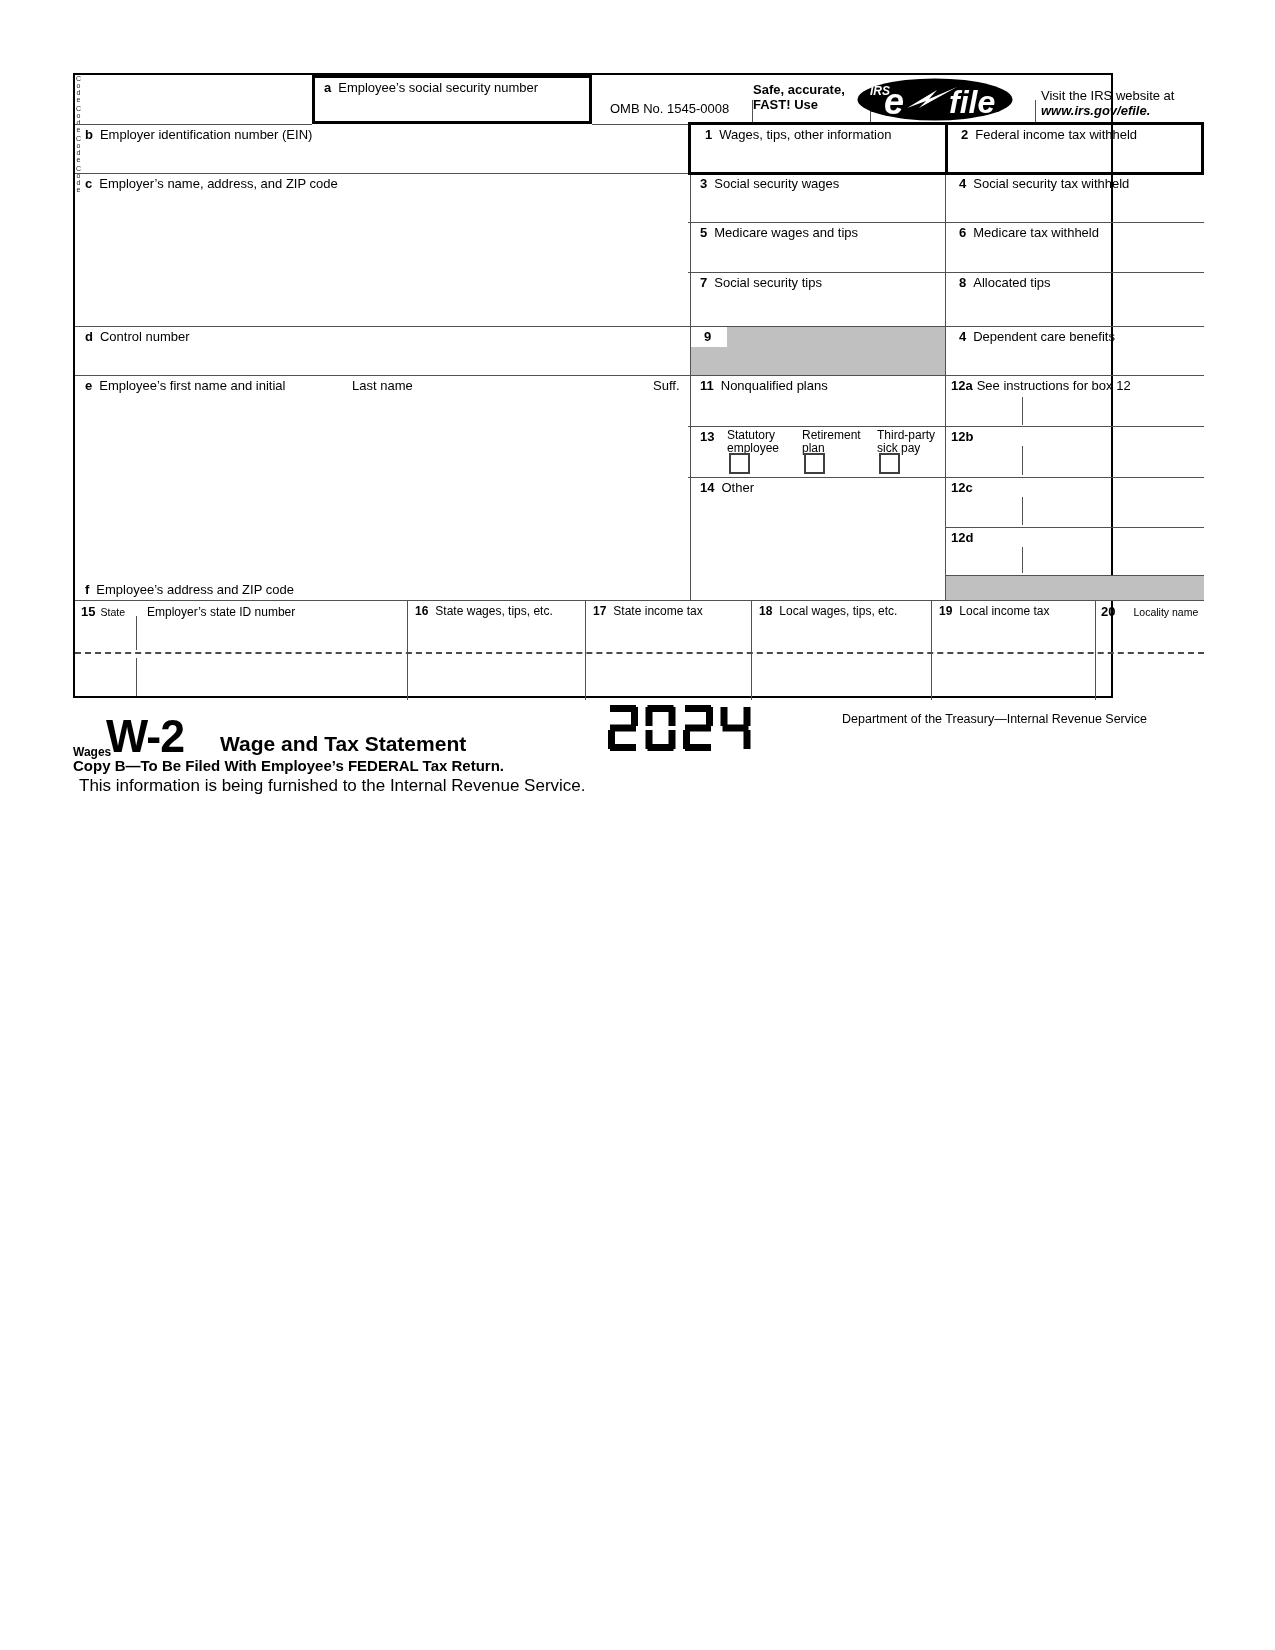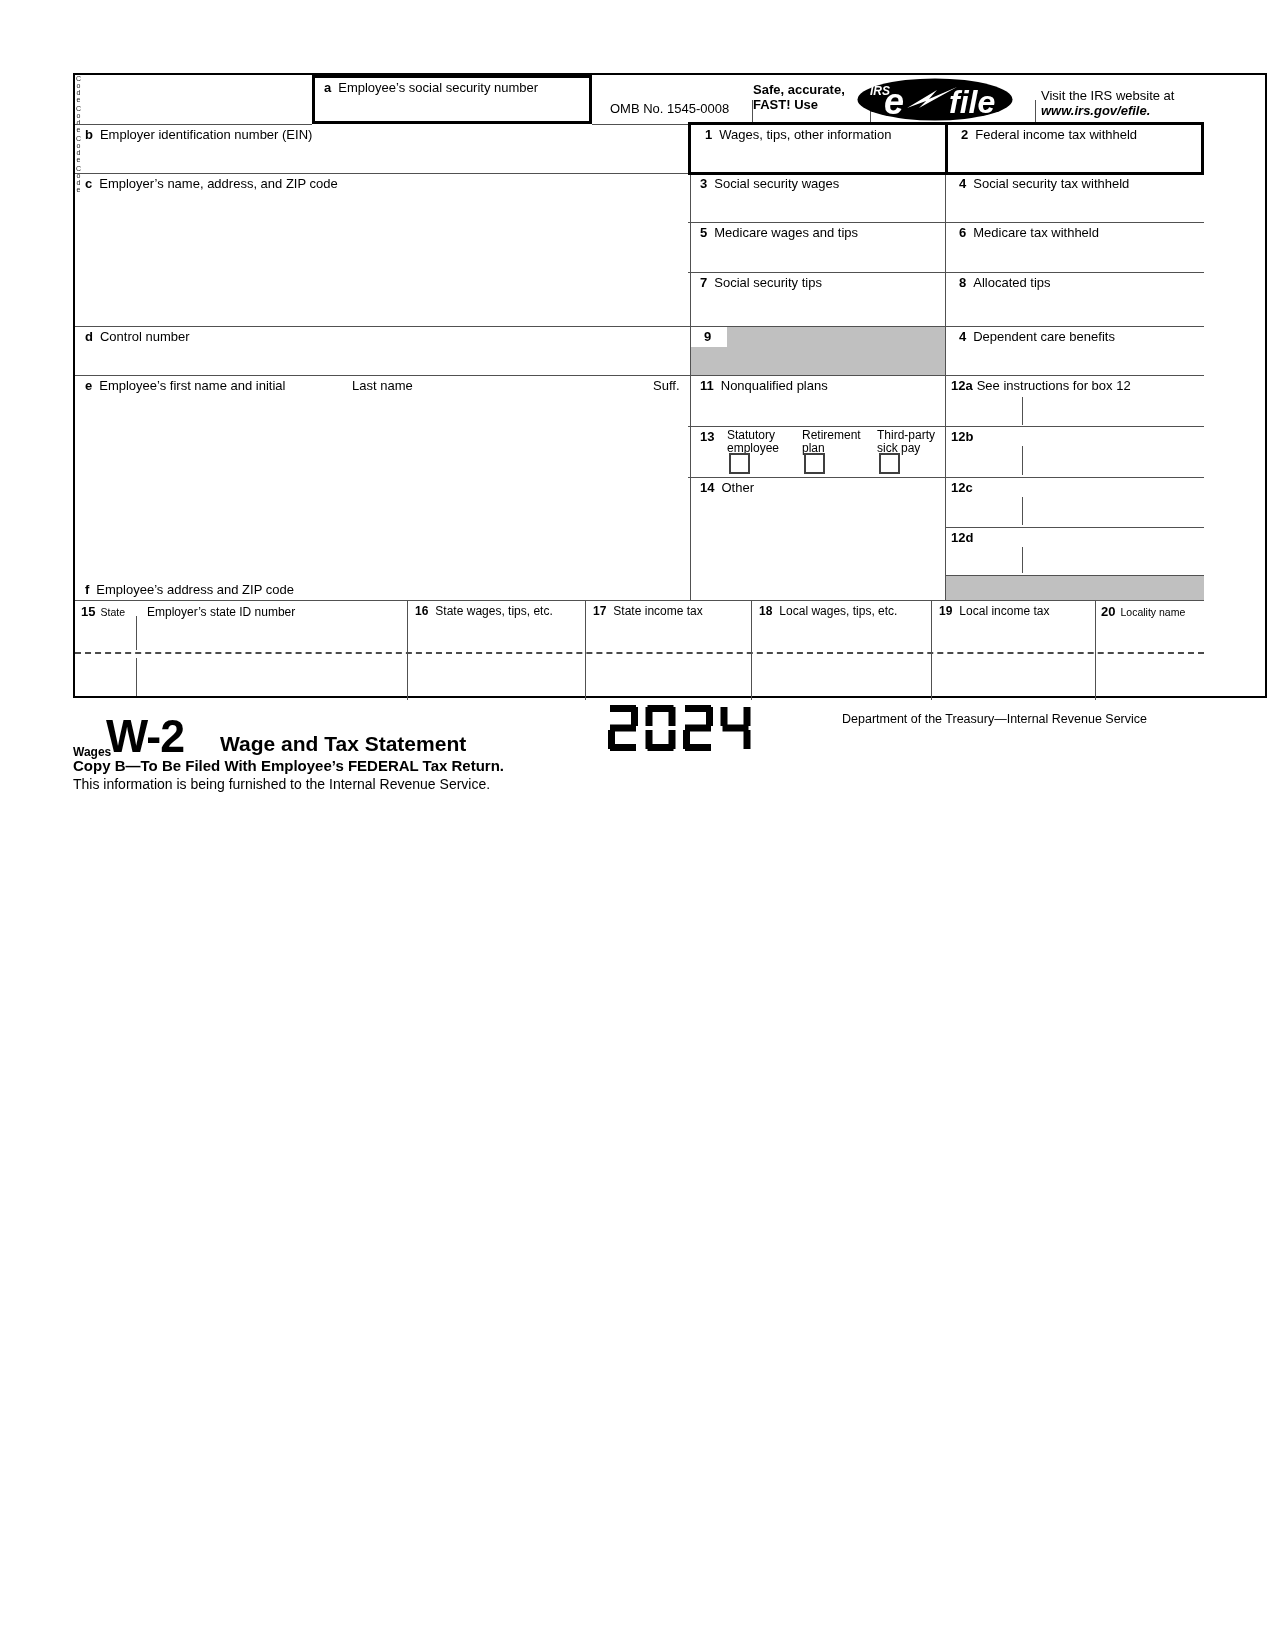--- a/index.html
+++ b/index.html
@@ -1,18 +1,18 @@
 <!DOCTYPE html>
 <html><head>
 <meta charset="utf-8">
 <style>
   html,body{margin:0;padding:0}
   body{width:1275px;height:1650px;background:#fff;font-family:"Liberation Sans","DejaVu Sans",sans-serif;color:#000;position:relative}
   #page{position:absolute;left:0;top:0;width:1275px;height:1650px;background:#fff}
-  #form{position:absolute;left:73px;top:73px;width:1194px;height:625px;border:2px solid #000;box-sizing:border-box}
+  #form{position:absolute;left:73px;top:73px;width:1040px;height:625px;border:2px solid #000;box-sizing:border-box}
   .hl,.vl,.lbl,.val,.gray,.whitebox{position:absolute}
   .hl{height:1px;background:#515151}
   .vl{width:1px;background:#515151}
   .hl.dashed{height:0;background:none;border-top:2px dashed #4a4a4a}
   .lbl{font-size:13px;line-height:1.15;white-space:nowrap}
   .num{font-weight:700;margin-right:7px}
   .md{font-size:12px}
   .sm{font-size:10.5px}
   .xs{font-size:12px;line-height:1.1}
   .b{font-weight:700}
@@ -243,21 +243,21 @@
     <span class="num">18</span><span>Local wages, tips, etc.</span>
   </div>
   <div class="val" style="left:684px;top:548px;width:166px;height:72px"></div>
 
   <div class="lbl md" style="left:864px;top:530px">
     <span class="num">19</span><span>Local income tax</span>
   </div>
   <div class="val" style="left:864px;top:548px;width:150px;height:72px"></div>
 
   <div class="lbl" style="left:1026px;top:530px">
-    <span class="num" style="margin-right:5px">20</span><span class="sm">Locality name</span>
+    <span class="num" style="margin-right:18px">20</span><span class="sm">Locality name</span>
   </div>
   <div class="val" style="left:1026px;top:548px;width:96px;height:72px"></div>
 
 </div>
 
 <div class="ftr b" style="left:73px;top:745px;font-size:12px">Wages</div>
 <div class="ftr w2big" style="left:106px;top:712px">W-2</div>
 <div class="ftr b" style="left:220px;top:732px;font-size:21px">Wage and Tax Statement</div>
 <div class="ftr" style="left:607px;top:705px" title=""><svg width="144.5" height="46" viewBox="0 0 144.5 46" xmlns="http://www.w3.org/2000/svg">
         <rect x="3" y="0" width="26" height="7" fill="#000"></rect>
@@ -276,14 +276,14 @@
         <rect x="78" y="19.5" width="26" height="7" fill="#000"></rect>
         <rect x="76" y="25" width="7" height="19" fill="#000"></rect>
         <rect x="78" y="39" width="26" height="7" fill="#000"></rect>
         <rect x="113.5" y="2" width="7" height="19" fill="#000"></rect>
         <rect x="115.5" y="19.5" width="26" height="7" fill="#000"></rect>
         <rect x="136.5" y="2" width="7" height="19" fill="#000"></rect>
         <rect x="136.5" y="25" width="7" height="19" fill="#000"></rect>
       </svg></div>
 <div class="ftr" style="left:842px;top:712px;font-size:12.5px">Department of the Treasury—Internal Revenue Service</div>
 <div class="ftr b" style="left:73px;top:757px;font-size:15px">Copy B—To Be Filed With Employee’s FEDERAL Tax Return.</div>
-<div class="ftr" style="left:73px;top:776px;font-size:14px">This information is being furnished to the Internal Revenue Service.</div>
+<div class="ftr" style="left:79px;top:776px;font-size:17px">This information is being furnished to the Internal Revenue Service.</div>
 </div>
 
 </body></html>

